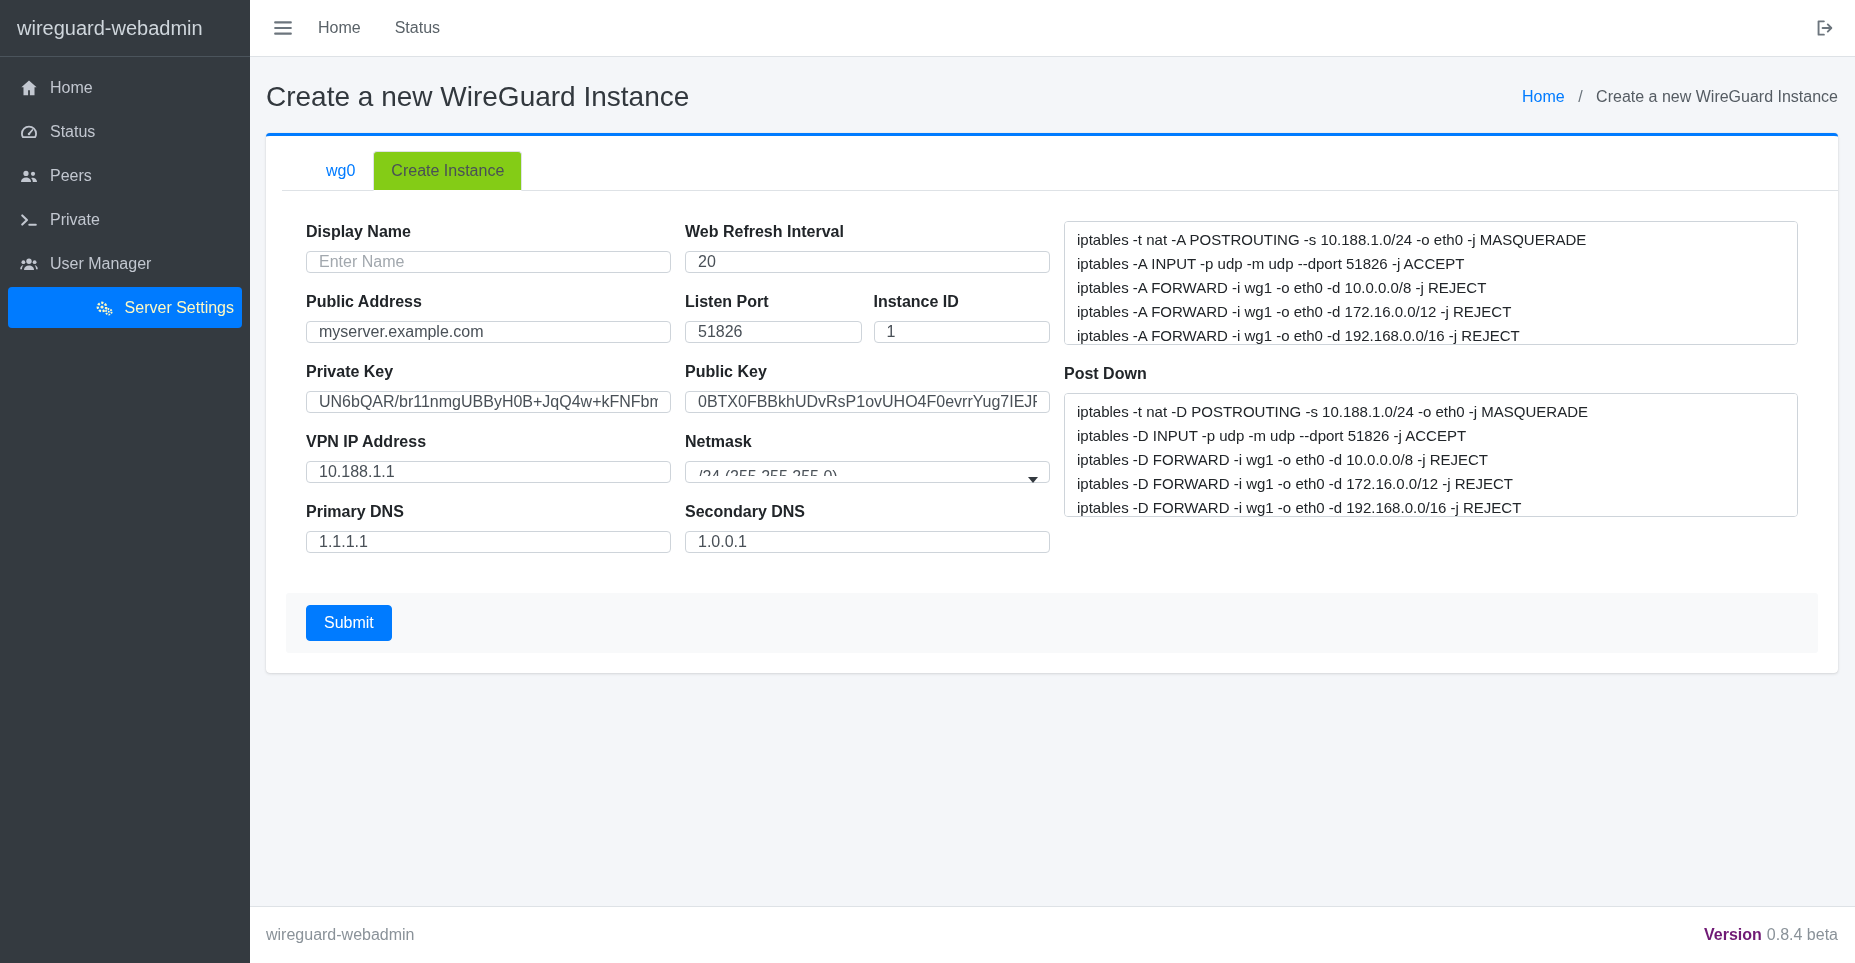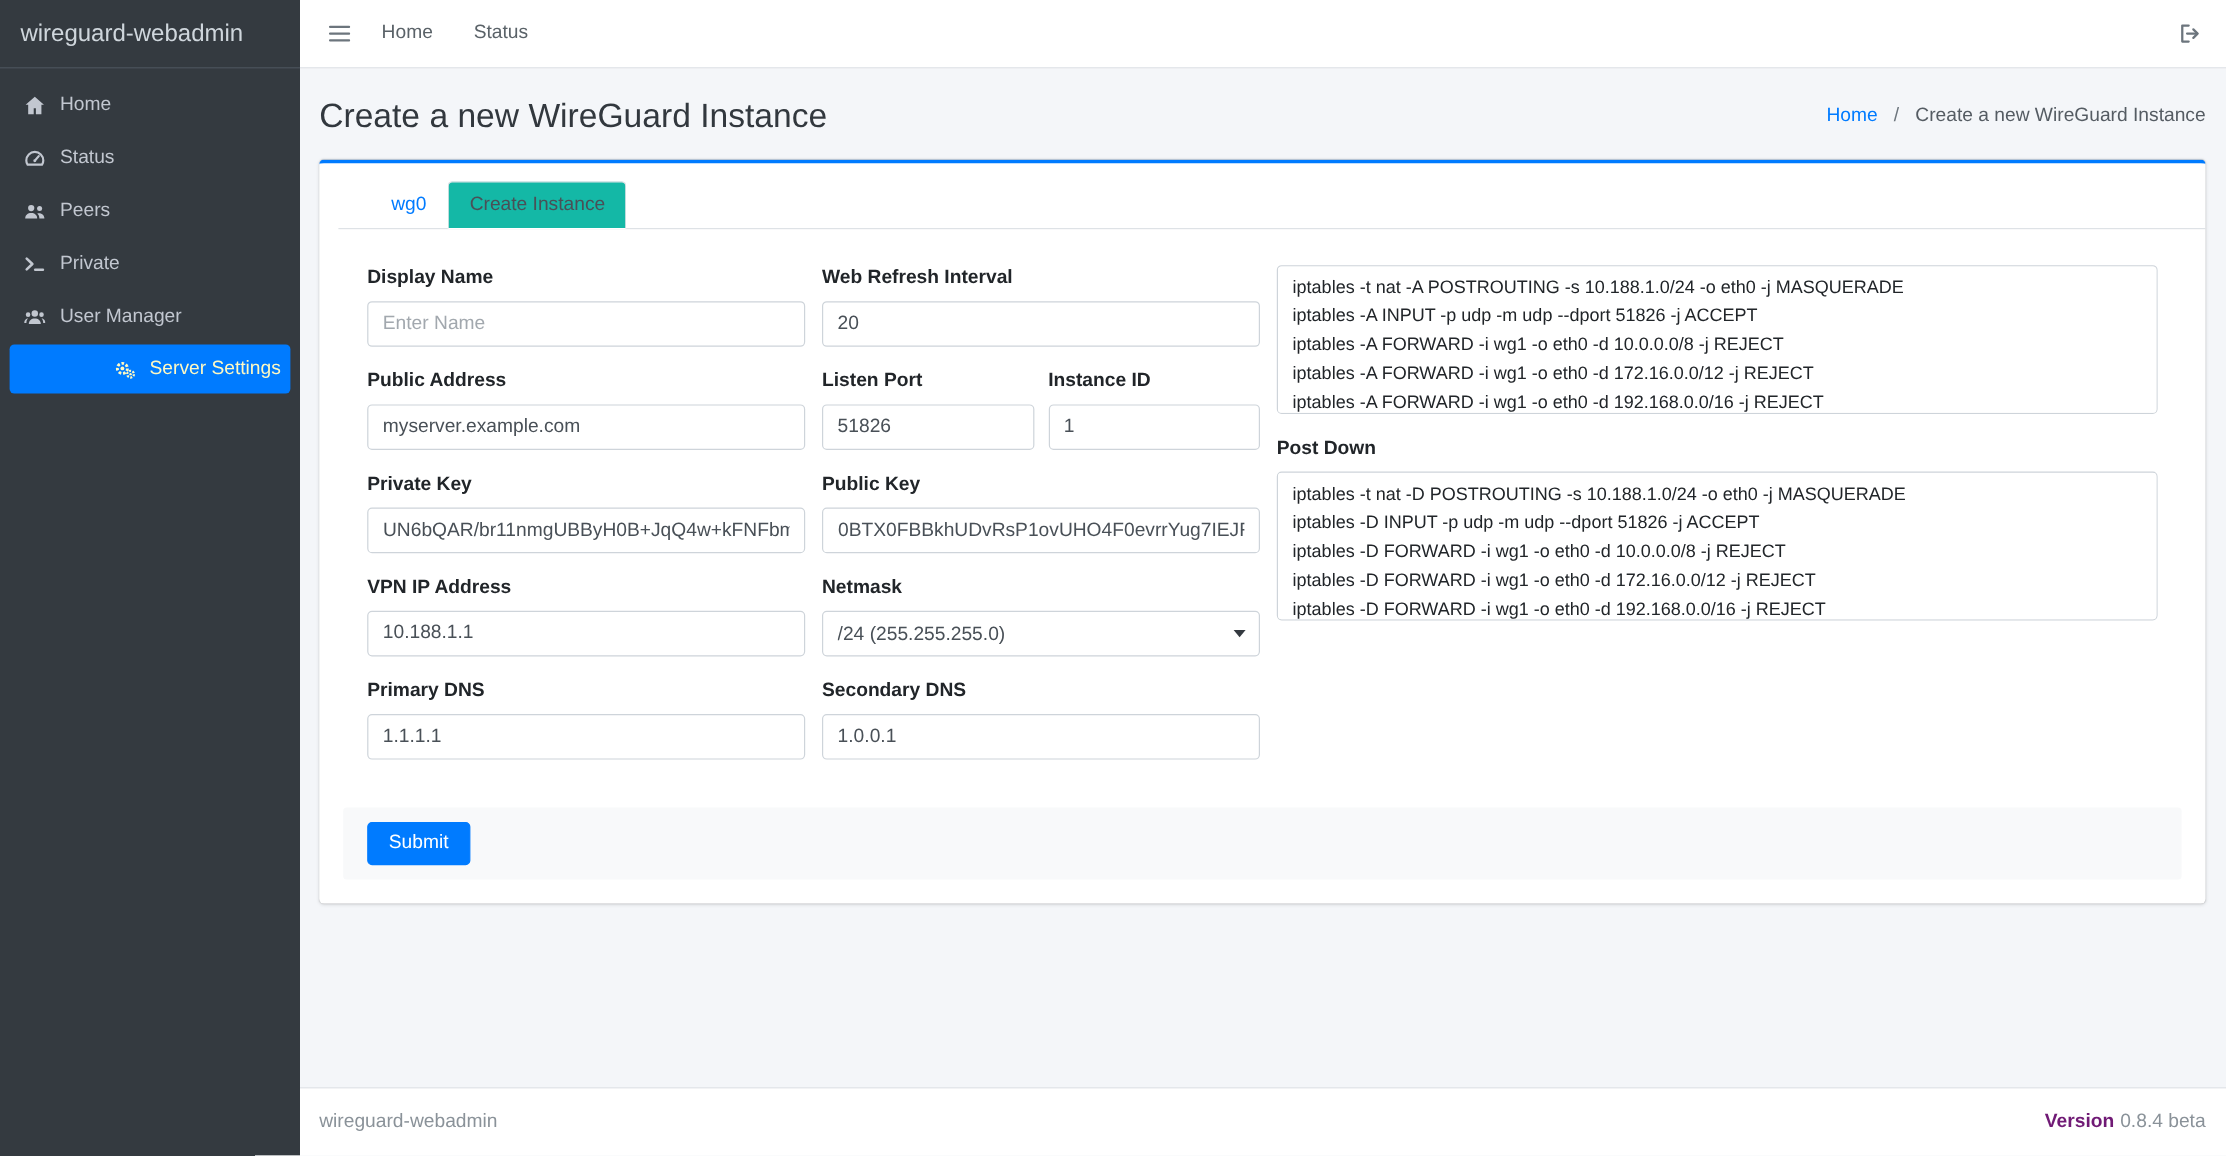--- a/index.html
+++ b/index.html
@@ -54,29 +54,29 @@
     background:#fff; border-radius:4px; border-top:3px solid #007bff;
     box-shadow:0 0 1px rgba(0,0,0,.15), 0 1px 3px rgba(0,0,0,.12);
   }
   .card-header { padding:15px 20px 0 26px; border-bottom:1px solid #dee2e6;margin-left:16px; }
   .tabs { display:flex; align-items:flex-end; margin-bottom:-1px; }
   .tab {
     padding:10px 17px; font-size:16px; cursor:pointer;
     border:1px solid transparent; border-top-left-radius:4px; border-top-right-radius:4px;
   }
   .tab.link-tab { color:#007bff; }
-  .tab.active { background:#14b8a6; border-color:#dee2e6 #dee2e6 #fff; color:#495057; }
+  .tab.active { background:#84cc16; border-color:#dee2e6 #dee2e6 #fff; color:#495057; }
 
   .card-body { padding:30px 40px 20px; }
   .form-grid { display:grid; grid-template-columns:365px 365px minmax(0,1fr); column-gap:14px; }
 
   .form-group { margin-bottom:18px; }
   .form-label { display:block; font-weight:700; font-size:16px; color:#212529; margin-bottom:8px; line-height:22px; }
   .form-control {
-    display:block; width:100%; height:38px; padding:6px 12px;
+    display:block; width:100%; height:22px; padding:6px 12px;
     font-size:16px; font-family:inherit; color:#495057;
     background:#fff; border:1px solid #ced4da; border-radius:4px; outline:none;
   }
   .form-control::placeholder { color:#a2a8ae; }
   .two-col { display:grid; grid-template-columns:1fr 1fr; column-gap:12px; }
 
   .select-wrap { position:relative; }
   select.form-control { appearance:none; -webkit-appearance:none; padding-right:28px; }
   .select-caret {
     position:absolute; right:12px; top:16px; width:0; height:0; pointer-events:none;

